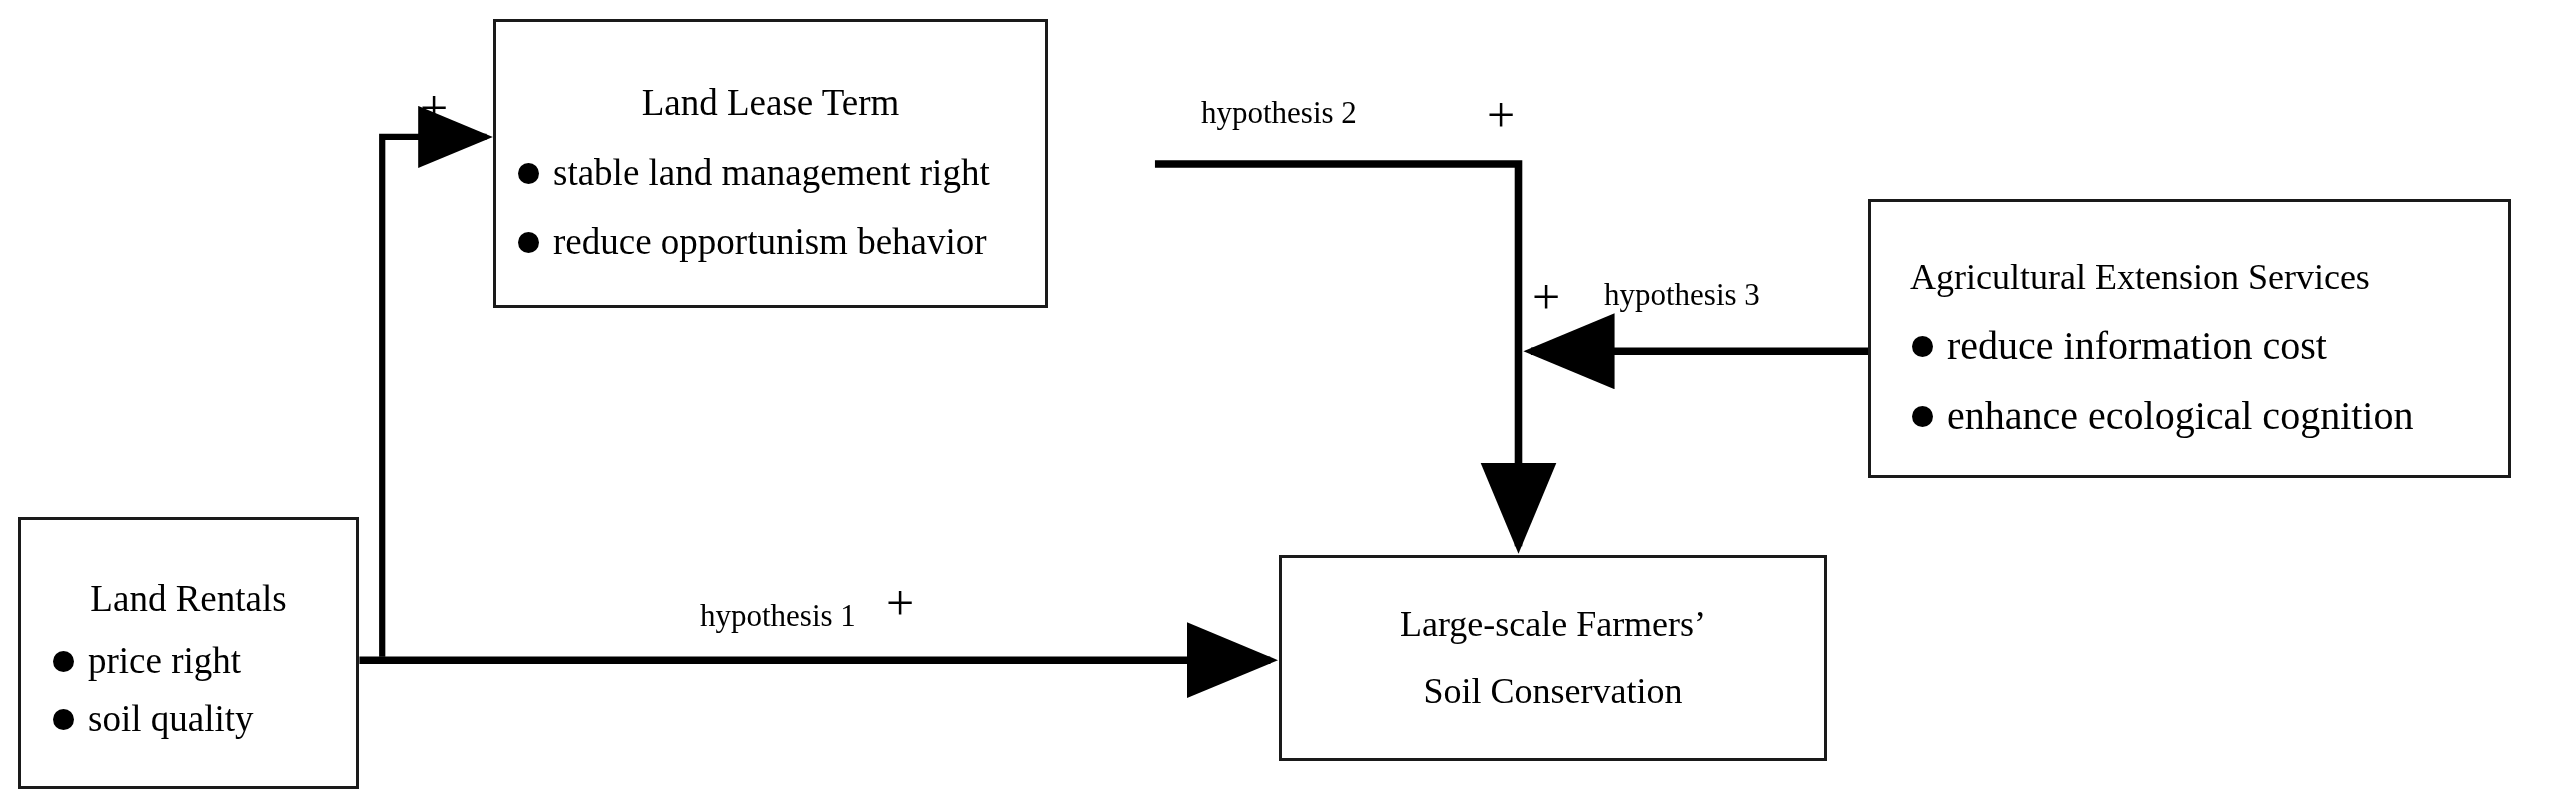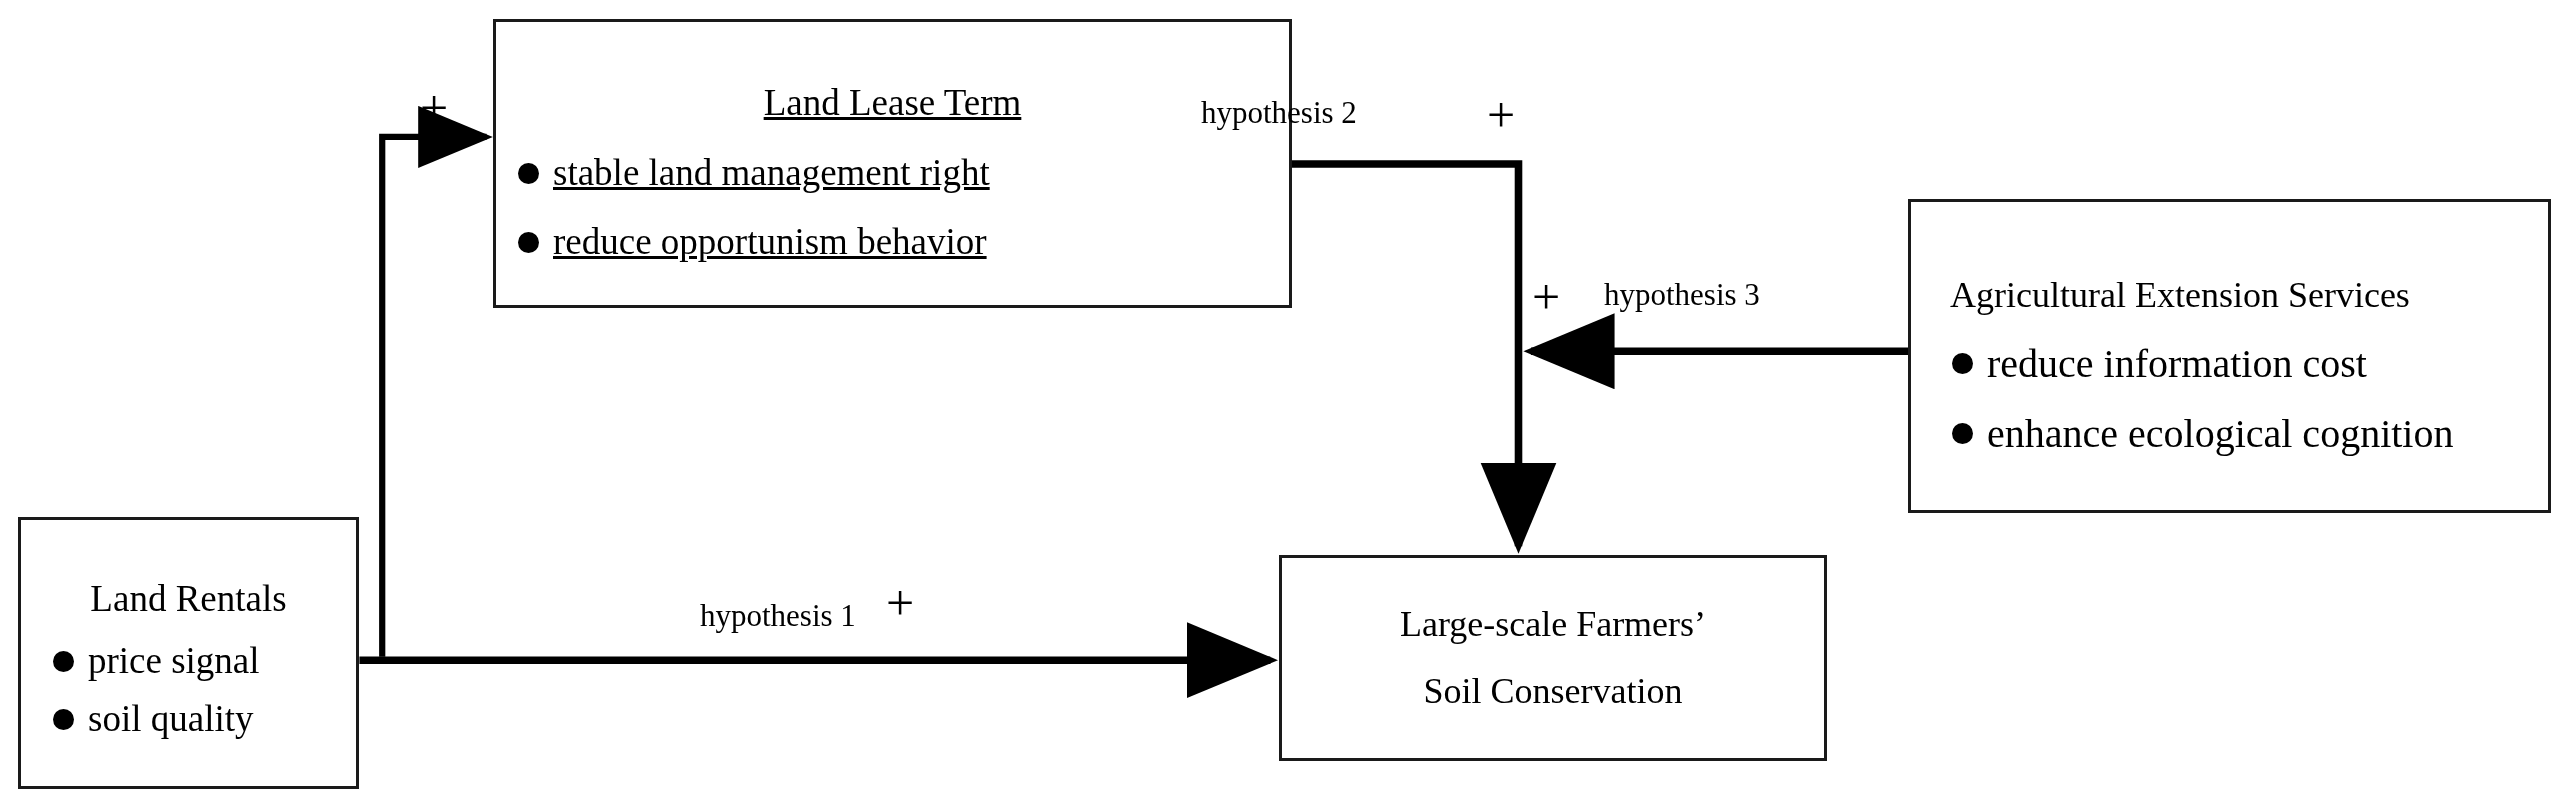--- a/index.html
+++ b/index.html
@@ -52,28 +52,28 @@
     width: 21px;
     height: 21px;
     border-radius: 50%;
     background: #000000;
     flex: 0 0 auto;
     margin-right: 14px;
   }
 
   
   #box-land-lease-term {
-    left: 493px; top: 19.4px; width: 799px; height: 289px; text-decoration: underline;
+    left: 493px; top: 19.4px; width: 555px; height: 289px;
   }
   #box-land-lease-term .node-title { margin-top: 18px; }
   #box-land-lease-term .bullet-list { margin-top: 32px; padding-left: 22px; }
   #box-land-lease-term .bullet-item + .bullet-item { margin-top: 30px; }
 
   #box-agricultural-extension-services {
-    left: 1908px; top: 199px; width: 643px; height: 314px;
+    left: 1868px; top: 199px; width: 643px; height: 279px;
   }
   #box-agricultural-extension-services .node-title {
     margin-top: 19.4px; font-size: 36px; text-align: left; padding-left: 39px;
   }
   #box-agricultural-extension-services .bullet-list { margin-top: 28px; padding-left: 41px; }
   #box-agricultural-extension-services .bullet-item { font-size: 40px; }
   #box-agricultural-extension-services .bullet-item + .bullet-item { margin-top: 28px; }
 
   #box-land-rentals {
     left: 18px; top: 517px; width: 341px; height: 272px;
@@ -186,21 +186,21 @@
         <span>enhance ecological cognition</span>
       </li>
     </ul>
   </div>
 
   <div class="node-box" id="box-land-rentals">
     <div class="node-title">Land Rentals</div>
     <ul class="bullet-list">
       <li class="bullet-item">
         <span class="bullet-dot"></span>
-        <span>price signal</span>
+        <span>price right</span>
       </li>
       <li class="bullet-item">
         <span class="bullet-dot"></span>
         <span>soil quality</span>
       </li>
     </ul>
   </div>
 
   <div class="node-box" id="box-soil-conservation">
     <div class="node-title two-line">Large-scale Farmers’</div>

